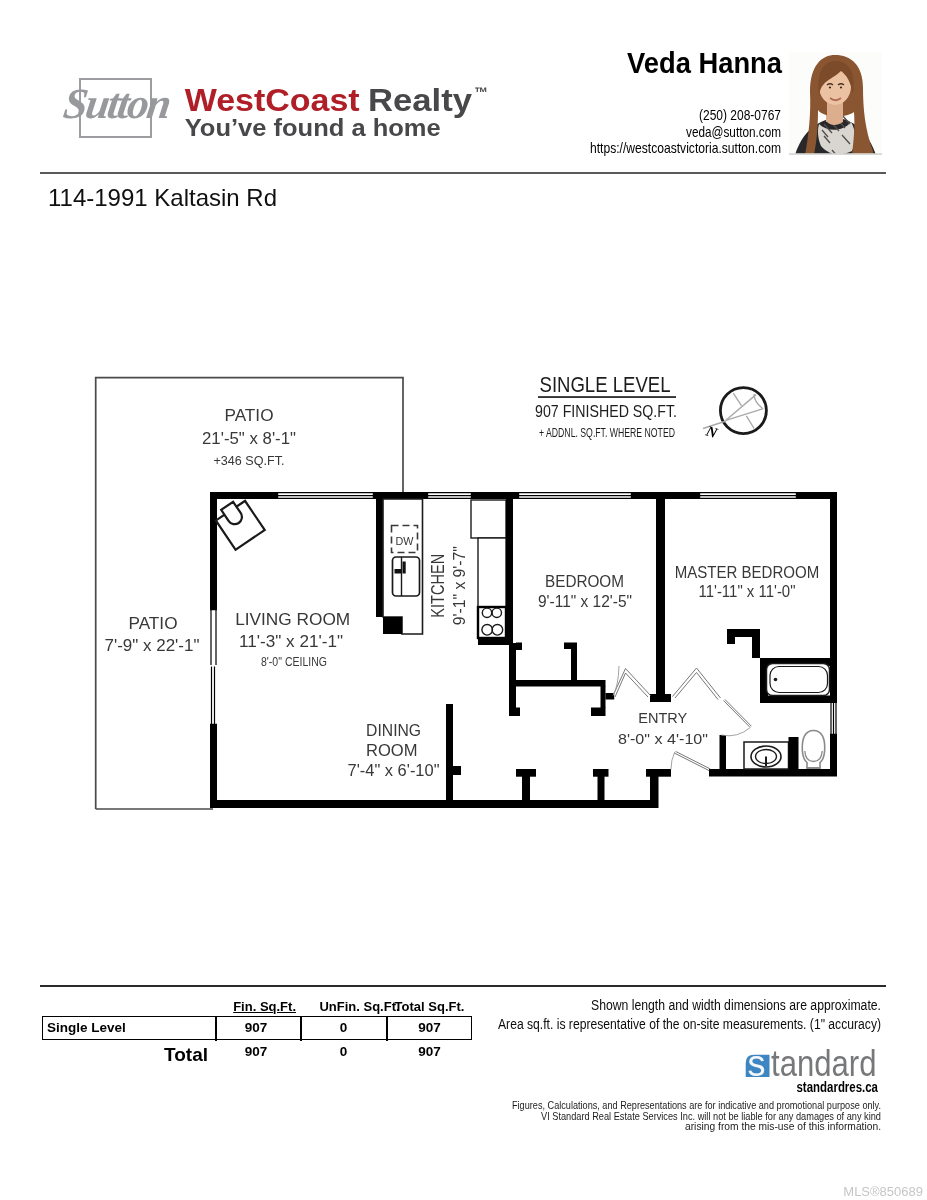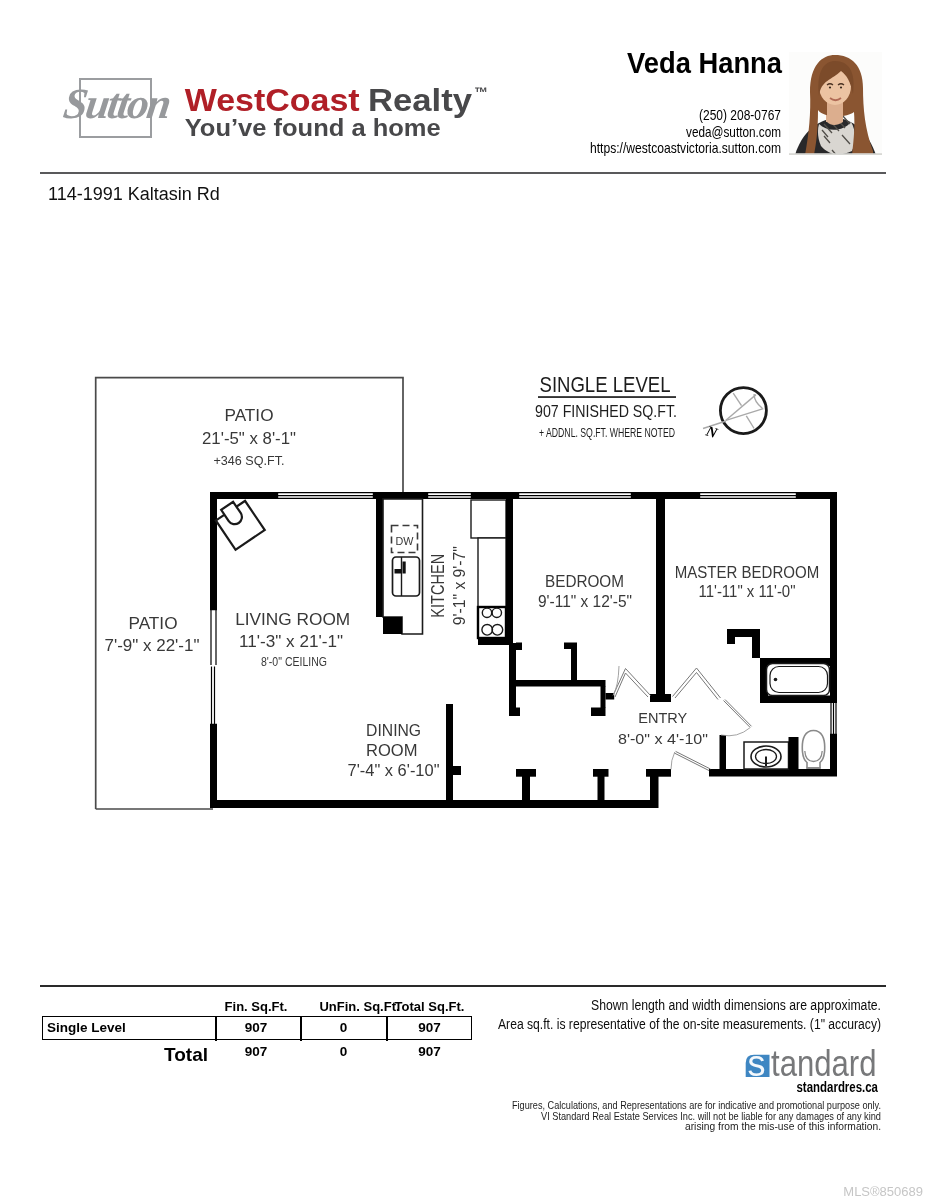--- a/index.html
+++ b/index.html
@@ -57,21 +57,21 @@
   <path d="M49,33 q3,-2.5 6,0" stroke="#4a3122" stroke-width="1.3" fill="none"></path>
   <circle cx="41" cy="35.5" r="1.1" fill="#3a2a1e"></circle>
   <circle cx="52" cy="35.5" r="1.1" fill="#3a2a1e"></circle>
   <path d="M41,46 q5.5,4.5 11,0" stroke="#b06a55" stroke-width="1.7" fill="none"></path>
 
   <rect x="0" y="101.2" width="93" height="1.8" fill="#d8d8d4"></rect>
 </svg>
 
 <div class="abs" style="left:40px;top:172px;width:846px;height:2px;background:#59595b;"></div>
 
-<div class="abs" style="left:48px;top:184px;font-size:18px;color:#101010;">114-1991 Kaltasin Rd</div>
+<div class="abs" style="left:48px;top:184px;font-size:24px;color:#101010;">114-1991 Kaltasin Rd</div>
 
 <svg class="abs" style="left:0;top:0;" width="927" height="1200" viewBox="0 0 927 1200" fill="none">
 <g stroke-linecap="butt">
 
   <path d="M 95.7 809 L 95.7 377.7 L 403 377.7 L 403 492" stroke="#4a4a4a" stroke-width="1.7"></path>
 
   <path d="M 95.7 809 L 213 809" stroke="#4a4a4a" stroke-width="1.7"></path>
 
   <g fill="#383838" text-anchor="middle" font-family="Liberation Sans,sans-serif">
     <text x="249" y="420.5" font-size="17" lengthAdjust="spacingAndGlyphs" textLength="49">PATIO</text>
@@ -289,21 +289,21 @@
 
     <text x="393.6" y="736" font-size="16.5" lengthAdjust="spacingAndGlyphs" textLength="55">DINING</text>
     <text x="391.8" y="756" font-size="16.5" lengthAdjust="spacingAndGlyphs" textLength="51.5">ROOM</text>
     <text x="393.5" y="776" font-size="16" lengthAdjust="spacingAndGlyphs" textLength="92">7'-4" x 6'-10"</text>
   </g>
 </g>
 </svg>
 
 <div class="abs" style="left:40px;top:985px;width:846px;height:1.6px;background:#2a2a2a;"></div>
 
-<div class="abs" style="left:216px;top:999px;width:80px;text-align:center;font-size:13px;font-weight:bold;">Fin. Sq.Ft.</div>
+<div class="abs" style="left:216px;top:999px;width:80px;text-align:right;font-size:13px;font-weight:bold;text-decoration:underline;">Fin. Sq.Ft.</div>
 <div class="abs" style="left:301px;top:999px;width:85px;text-align:center;font-size:13px;font-weight:bold;margin-left:16px;">UnFin. Sq.Ft.</div>
 <div class="abs" style="left:387px;top:999px;width:85px;text-align:center;font-size:13px;font-weight:bold;">Total Sq.Ft.</div>
 
 <div class="abs" style="left:42px;top:1016px;width:428px;height:22px;border:1.5px solid #000;"></div>
 <div class="abs" style="left:215px;top:1016px;width:1.5px;height:25px;background:#000;"></div>
 <div class="abs" style="left:300px;top:1016px;width:1.5px;height:25px;background:#000;"></div>
 <div class="abs" style="left:386px;top:1016px;width:1.5px;height:25px;background:#000;"></div>
 
 <div class="abs" style="left:47px;top:1020px;font-size:13.5px;font-weight:bold;">Single Level</div>
 <div class="abs" style="left:216px;top:1020px;width:80px;text-align:center;font-size:13.5px;font-weight:bold;">907</div>

